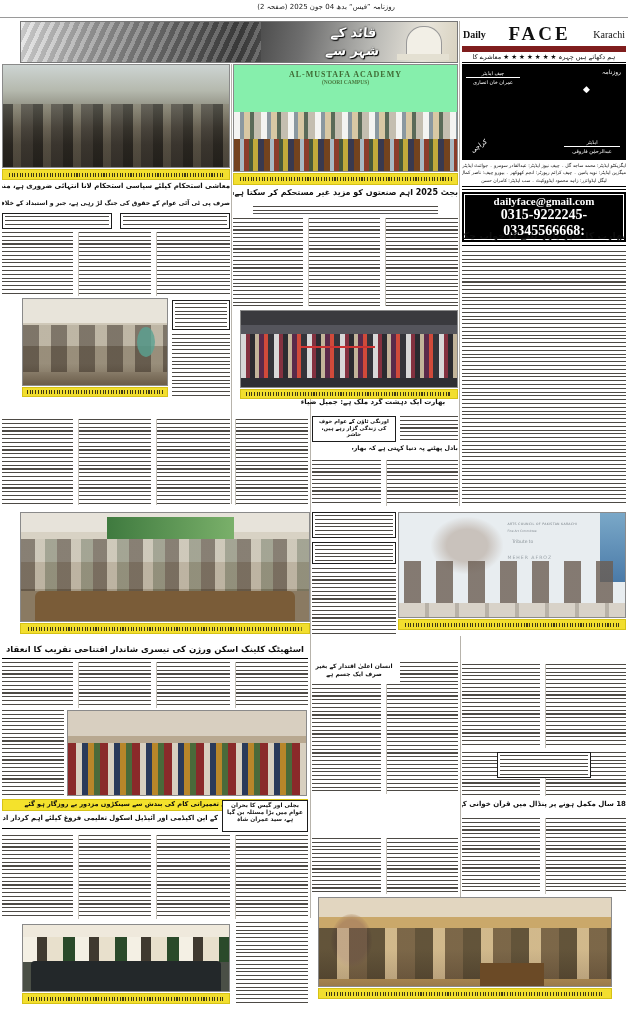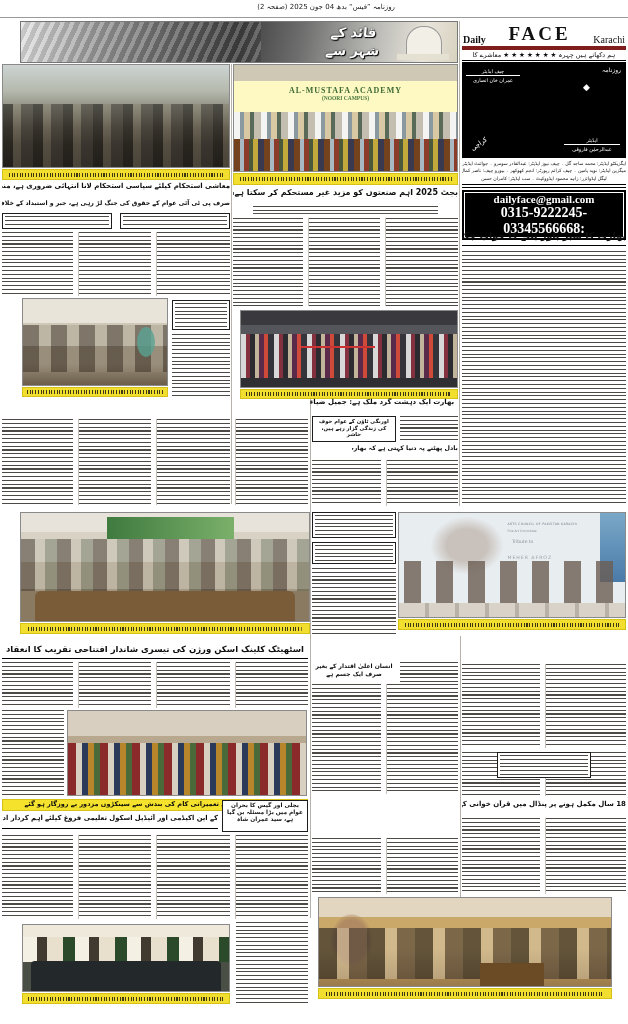--- a/index.html
+++ b/index.html
@@ -38,21 +38,21 @@
     <div class="rtl" style="position:absolute;right:64px;top:2px;width:80px;text-align:center;color:#fff;font-weight:bold;
                 font-size:13px;line-height:1.35;text-shadow:0 0 2px #000,1px 1px 1px #000;transform:skewX(-4deg)">
       <div>قائد کے</div>
       <div>شہر سے</div>
     </div>
     <div style="position:absolute;right:16px;top:5px;width:34px;height:32px;background:#f2efe6;border-radius:16px 16px 0 0;box-shadow:0 0 0 1px #999"></div>
     <div style="position:absolute;right:8px;bottom:2px;width:52px;height:6px;background:#e4e0d2"></div>
   </div>
 
   <div class="abs" style="left:462px;top:21px;width:164px">
-    <div style="display:flex;align-items:flex-end;justify-content:space-between;border-bottom:4px solid #7f1d1d;
+    <div style="display:flex;align-items:center;justify-content:space-between;border-bottom:6px solid #7f1d1d;
                 font-family:'Liberation Serif',serif;padding:2px 1px 1px 1px">
       <span style="font-size:10px;font-weight:bold">Daily</span>
       <span style="font-size:19px;font-weight:bold;letter-spacing:3px">FACE</span>
       <span style="font-size:10px">Karachi</span>
     </div>
     <div class="rtl" style="font-size:6.5px;text-align:center;border-bottom:1px solid #000;padding:1px 0;letter-spacing:.4px;white-space:nowrap;overflow:hidden">ہم دکھاتے ہیں چہرہ ★ ★ ★ ★ ★ ★ ★ معاشرے کا</div>
     <div style="position:relative;height:96px;background:#000;color:#fff;margin-top:1px">
       <div class="rtl" style="position:absolute;right:5px;top:4px;font-size:6px">روزنامہ</div>
       <div style="position:absolute;right:36px;top:20px;font-size:9px">◆</div>
       <div class="rtl" style="position:absolute;left:4px;top:5px;width:54px;text-align:center;font-size:5px;line-height:1.6">
@@ -83,21 +83,21 @@
   <div class="vr" style="left:460px;top:636px;height:283px"></div>
 
   <div class="ph" style="left:2px;top:64px;width:228px;height:104px;
               background:linear-gradient(180deg,#cdd4d2 0%,#b5b9ae 25%,#8b8a7c 45%,#5f5a4e 62%,#423d34 78%,#332f28 100%)">
     <div style="position:absolute;bottom:0;width:100%;height:62%;
                 background:repeating-linear-gradient(90deg,rgba(20,18,15,.55) 0 10px,rgba(125,115,95,.3) 10px 18px,rgba(50,45,40,.5) 18px 30px)"></div>
   </div>
   <div class="cap" style="left:2px;top:169px;width:228px;height:11px"></div>
 
   <div class="ph" style="left:233px;top:64px;width:225px;height:108px;background:#cfc8b4">
-    <div style="position:absolute;top:16px;width:100%;height:44%;background:#fef9c3;text-align:center;padding-top:5px">
+    <div style="position:absolute;top:0;width:100%;height:44%;background:#86efac;text-align:center;padding-top:5px">
       <div style="font-family:'Liberation Serif',serif;font-weight:bold;font-size:8px;color:#3f6b35;letter-spacing:1px">AL-MUSTAFA ACADEMY</div>
       <div style="font-family:'Liberation Serif',serif;font-weight:bold;font-size:5.5px;color:#4a7a40">(NOORI CAMPUS)</div>
     </div>
     <div style="position:absolute;top:44%;width:100%;height:26%;
                 background:repeating-linear-gradient(90deg,#f4f4f2 0 6px,#8a98a0 6px 10px,#d8c8a4 10px 16px,#5a6a58 16px 20px,#c4beb0 20px 27px)"></div>
     <div style="position:absolute;bottom:0;width:100%;height:30%;
                 background:repeating-linear-gradient(90deg,#74431e 0 6px,#a9b9c3 6px 10px,#8c3c29 10px 15px,#49593a 15px 19px,#c3a93b 19px 24px,#39394f 24px 30px)"></div>
   </div>
   <div class="cap" style="left:233px;top:173px;width:225px;height:12px"></div>
 
@@ -146,21 +146,21 @@
   </div>
   <div class="cap" style="left:240px;top:389px;width:218px;height:10px"></div>
 
   <div class="cols" style="left:2px;top:419px;width:306px;height:86px">
     <div class="tb"></div>
     <div class="tb"></div>
     <div class="tb"></div>
     <div class="tb"></div>
   </div>
 
-  <div class="hl" style="left:309px;top:398px;width:146px;height:14px;font-size:7px">بھارت ایک دہشت گرد ملک ہے: جمیل ضیاء</div>
+  <div class="hl" style="left:300px;top:398px;width:146px;height:14px;font-size:7px">بھارت ایک دہشت گرد ملک ہے: جمیل ضیاء</div>
   <div class="box" style="left:312px;top:416px;width:84px;height:26px;padding:1px">
     <div class="rtl hlw" style="font-size:5.3px;font-weight:bold;text-align:center">اورنگی ٹاؤن کے عوام خوف کی زندگی گزار رہے ہیں، حاشر</div>
   </div>
   <div class="abs tb" style="left:400px;top:416px;width:58px;height:26px"></div>
   <div class="hl" style="left:352px;top:444px;width:106px;height:12px;font-size:6.3px">بادل پھٹنے پہ دنیا کہتی ہے کہ بھارت…</div>
   <div class="cols" style="left:312px;top:460px;width:146px;height:46px">
     <div class="tb"></div>
     <div class="tb"></div>
   </div>
 

